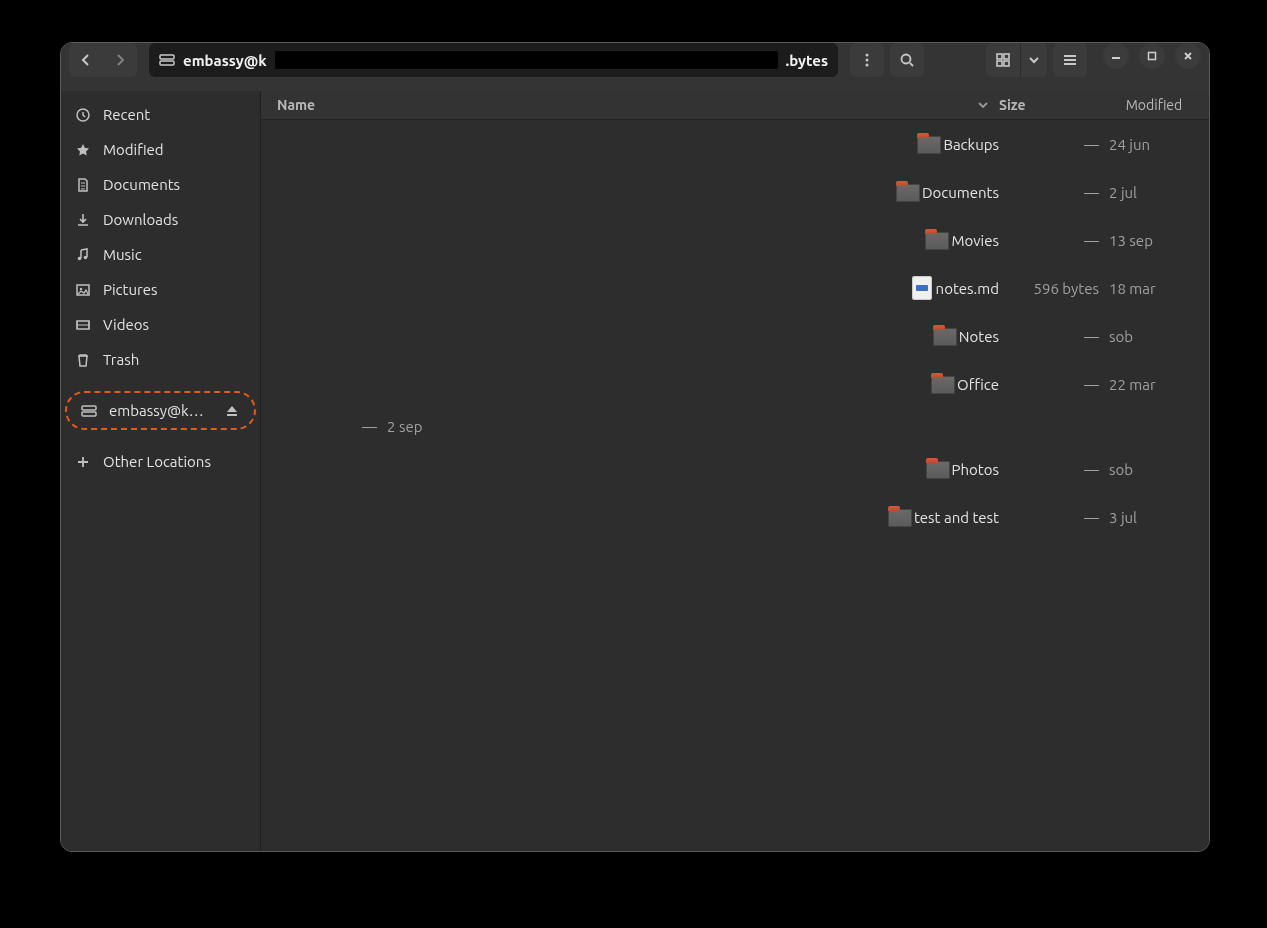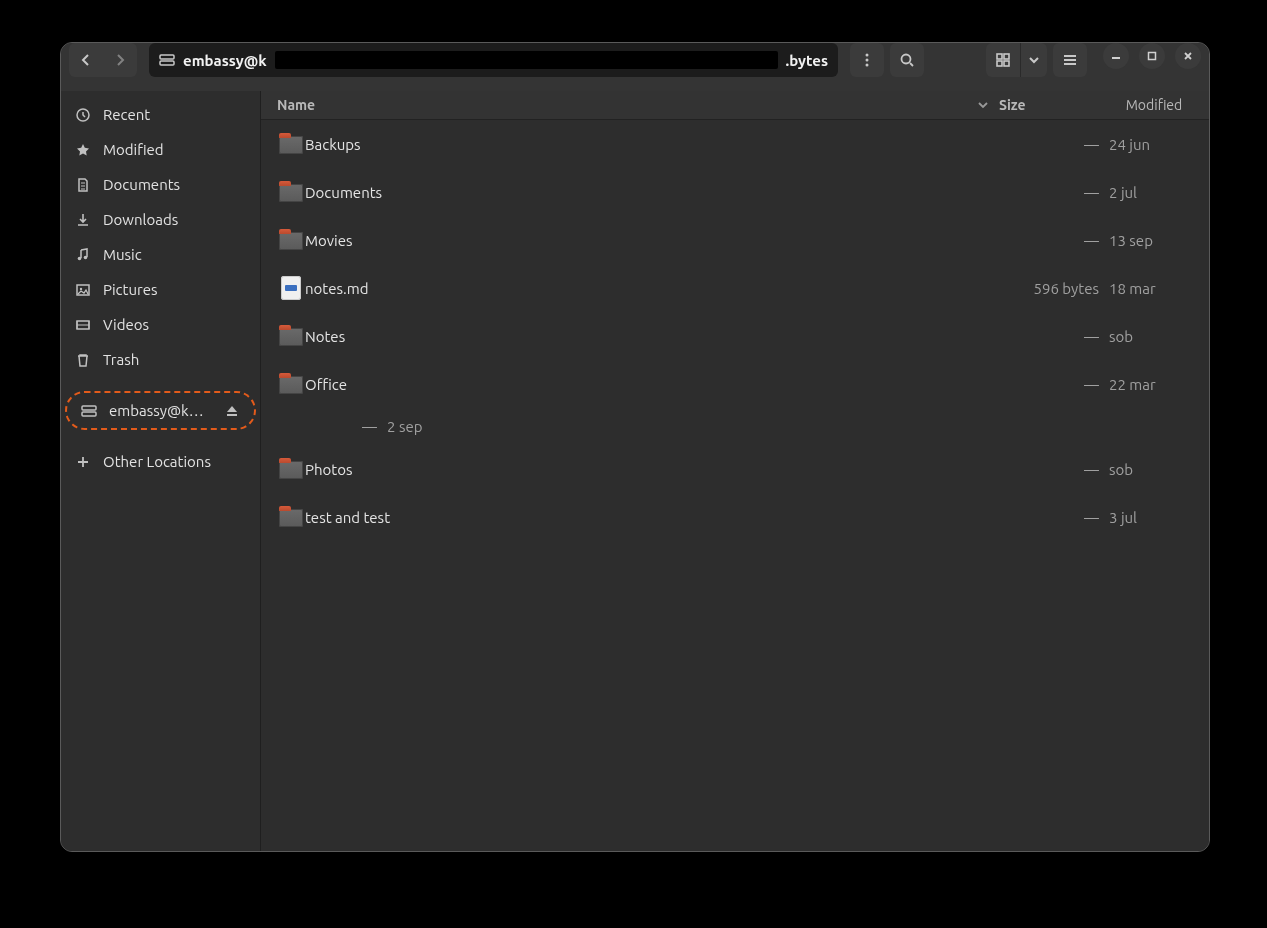--- a/index.html
+++ b/index.html
@@ -113,21 +113,21 @@
   .col-name .sort { width:12px; height:12px; color:#999; margin-right:10px; }
   .col-size { width: 110px; padding-right:10px; font-weight:700; }
   .col-mod  { width: 90px; text-align:center; font-weight:400; }
 
   .files { flex:1; overflow-y:auto; }
   .row {
     display:flex; align-items:center;
     padding: 10px 10px 10px 16px;
     color:#e4e4e4;
   }
-  .row .fname { flex:1; display:flex; align-items:center; gap:0; }
+  .row .fname { flex:1; display:flex; align-items:center; gap:0;justify-content:flex-end; }
   .row .fsize { width:110px; text-align:right; color:#a0a0a0; padding-right:10px; }
   .row .fmod  { width:90px; text-align:left; color:#a0a0a0; }
   .ficon { width:28px; height:28px; position:relative; flex-shrink:0; }
   
   .ficon.folder::before {
     content:""; position:absolute; left:2px; top:6px; width:24px; height:18px;
     background: linear-gradient(#6a6a6a,#5a5a5a);
     border-radius:2px;
     box-shadow: inset 0 0 0 1px #444;
   }

